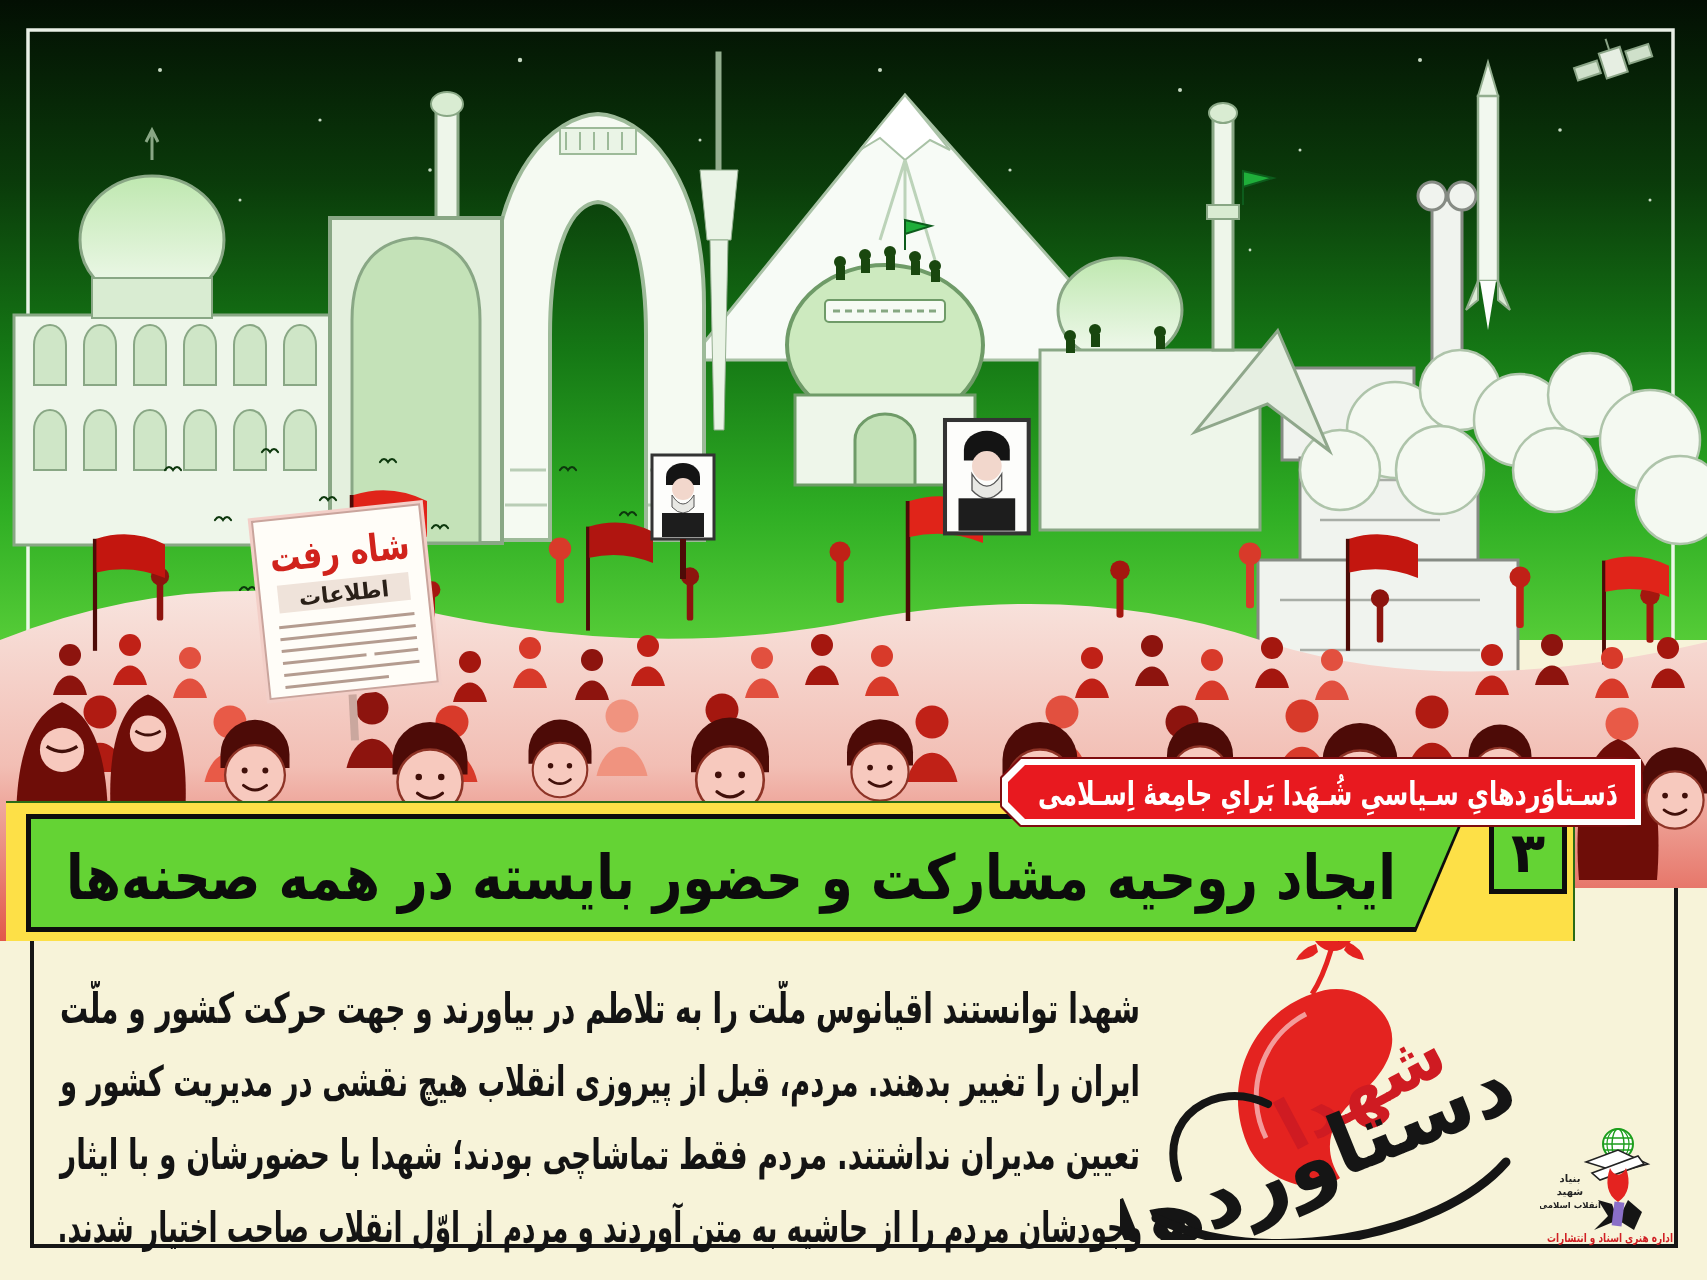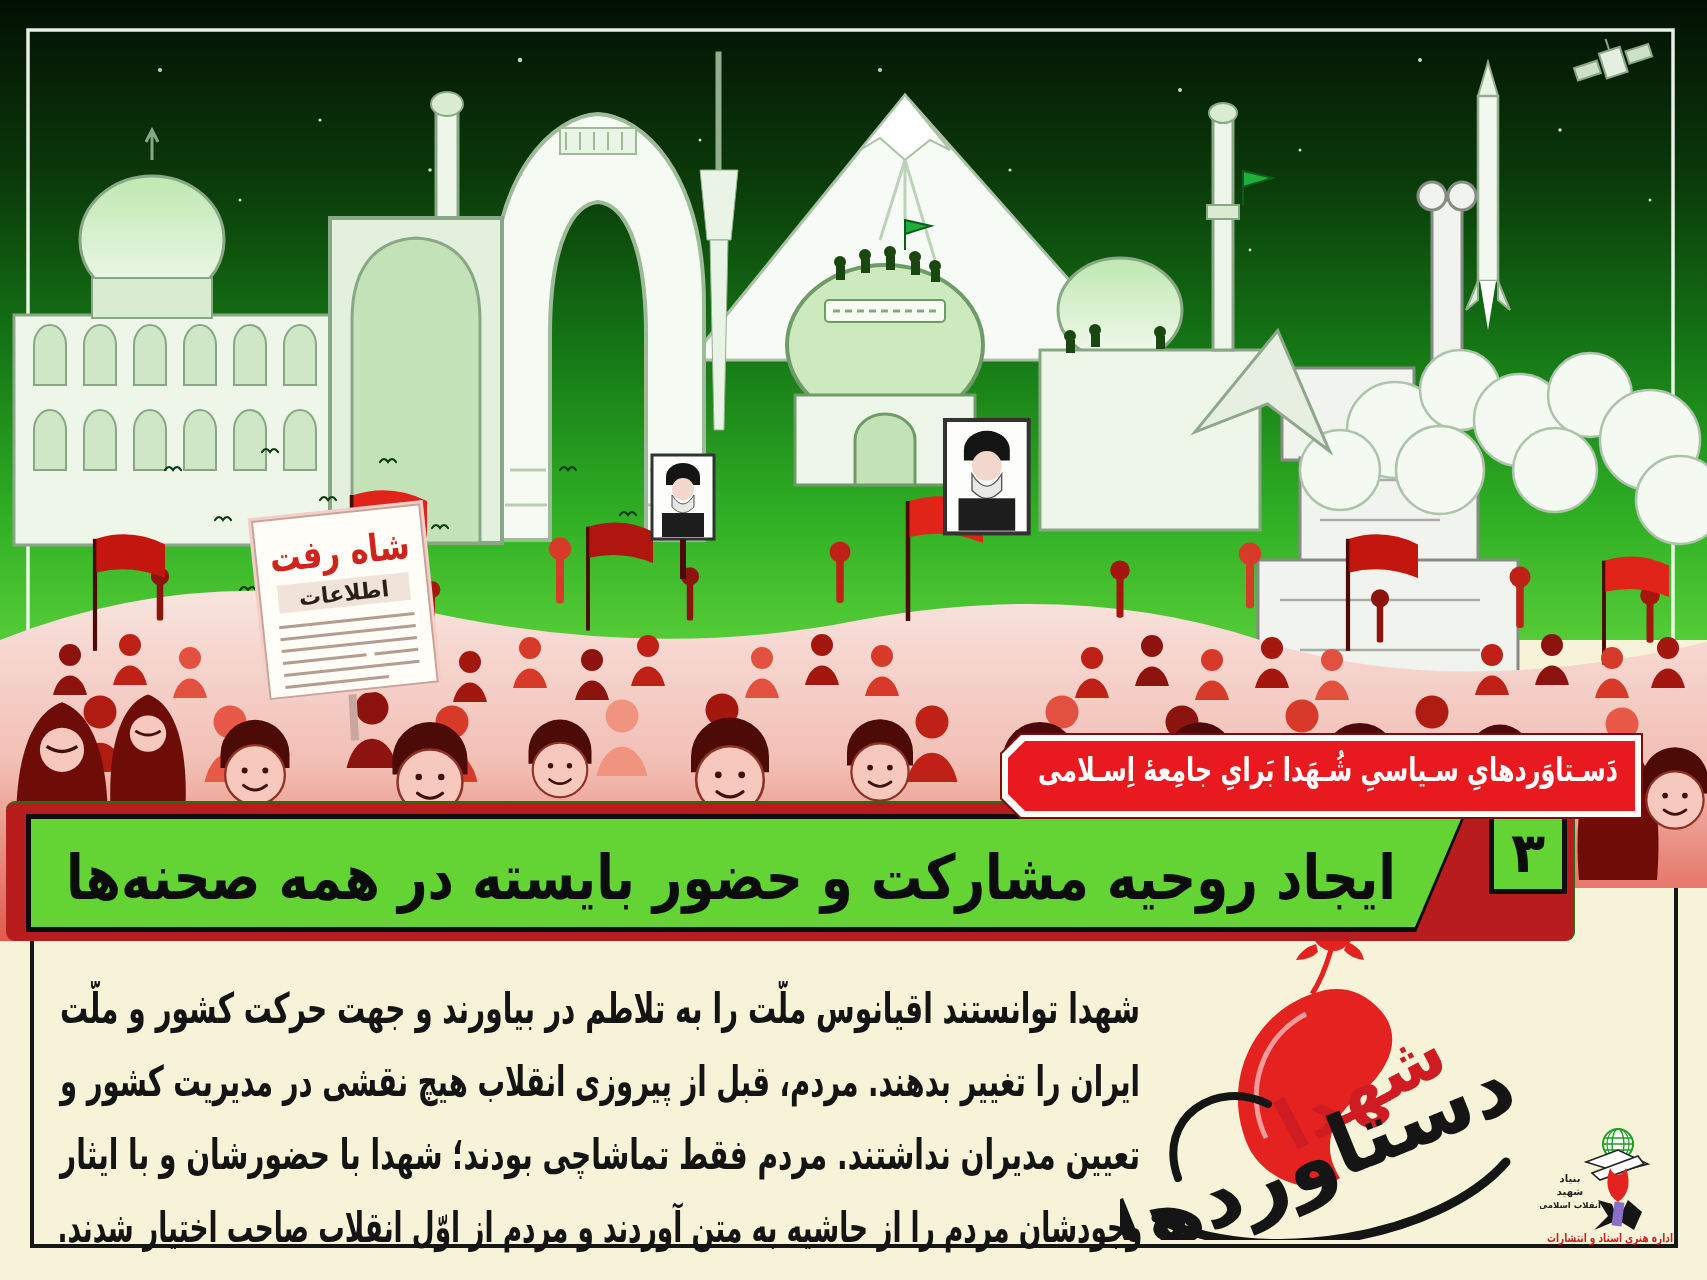--- a/index.html
+++ b/index.html
@@ -9,37 +9,38 @@
     margin:0 auto;
   }
   .poster *{box-sizing:border-box;}
   svg text{font-family:"DejaVu Sans",sans-serif;}
 
   
   .illustration{position:absolute;left:0;top:0;width:1707px;height:941px;z-index:1;}
 
   
   .series-banner{
-    position:absolute;left:1000px;top:733px;width:643px;height:86px;z-index:6;
+    position:absolute;left:1000px;top:757px;width:643px;height:70px;z-index:6;
     background:#7e0c0e;
     clip-path:polygon(20px 0,100% 0,100% 100%,20px 100%,0 calc(100% - 20px),0 20px);
+    border-radius:22px;
   }
   .series-banner .white{
     position:absolute;inset:2px;background:#ffffff;
     clip-path:polygon(19px 0,100% 0,100% 100%,19px 100%,0 calc(100% - 19px),0 19px);
   }
   .series-banner .red{
     position:absolute;inset:6px;background:#e8191f;
     clip-path:polygon(17px 0,100% 0,100% 100%,17px 100%,0 calc(100% - 17px),0 17px);
   }
 
   
   .green-band{
     position:absolute;left:6px;top:801px;width:1569px;height:140px;z-index:5;
-    background:#b91c1c;border-top:2px solid #2a6b15;border-right:2px solid #2a6b15;border-radius:9px;
+    background:#fde047;border-top:2px solid #2a6b15;border-right:2px solid #2a6b15;
   }
   .title-bar{
     position:absolute;left:20px;top:11px;width:1440px;height:118px;
     background:#0d0d0d;
     clip-path:polygon(0 0,100% 0,calc(100% - 50px) 100%,0 100%);
   }
   .title-bar .inner{
     position:absolute;inset:5px;background:#64d334;
     clip-path:polygon(0 0,100% 0,calc(100% - 46px) 100%,0 100%);
   }

